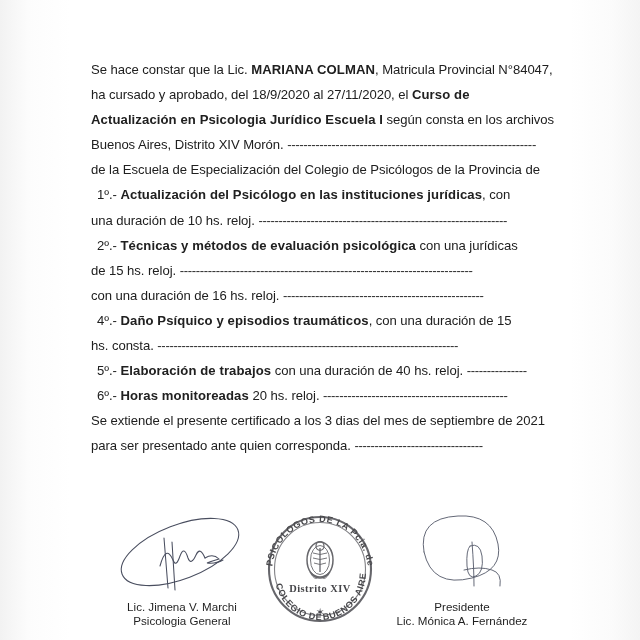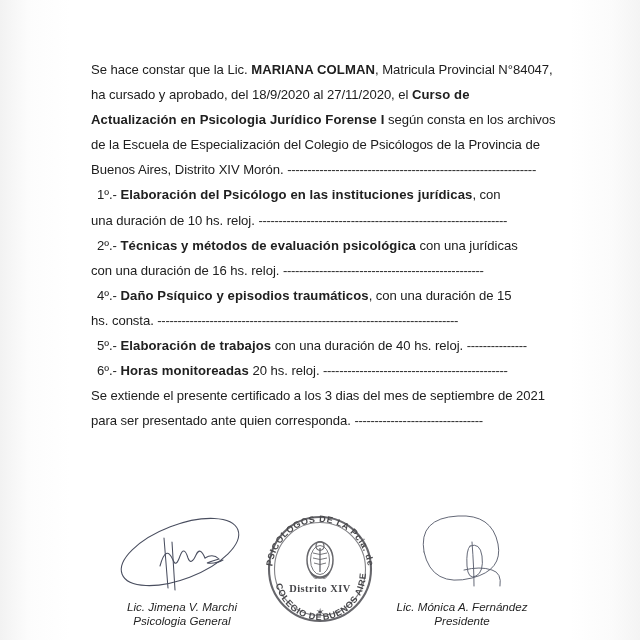--- a/index.html
+++ b/index.html
@@ -61,21 +61,20 @@
     left: 0;
     top: 500px;
     width: 640px;
     height: 140px;
   }
 
   .sig-block {
     position: absolute;
     width: 220px;
     text-align: center;
-    font-style: italic;
   }
   #signature-block-left  { left: 72px;  top: 8px; }
   #signature-block-right { left: 352px; top: 8px; }
 
   .sig-draw {
     height: 92px;
     position: relative;
   }
   .sig-draw svg {
     position: absolute;
@@ -116,26 +115,27 @@
   }
 </style>
 </head>
 <body>
 
 <div id="certificate-page">
 
   <div id="certificate-body">
       <div class="doc-line"><span>Se hace constar que la Lic. </span><span class="b">MARIANA COLMAN</span><span>, Matricula Provincial N°84047,</span></div>
       <div class="doc-line"><span>ha cursado y aprobado, del 18/9/2020 al 27/11/2020, el </span><span class="b">Curso de</span></div>
-      <div class="doc-line"><span class="b">Actualización en Psicologia Jurídico Forense I</span><span> según consta en los archivos</span></div>
+      <div class="doc-line"><span class="b">Actualización en Psicologia Jurídico Escuela I</span><span> según consta en los archivos</span></div>
+      <div class="doc-line"><span>Buenos Aires, Distrito XIV Morón. </span><span class="dashes">--------------------------------------------------------------</span></div>
       <div class="doc-line"><span>de la Escuela de Especialización del Colegio de Psicólogos de la Provincia de</span></div>
-      <div class="doc-line"><span>Buenos Aires, Distrito XIV Morón. </span><span class="dashes">--------------------------------------------------------------</span></div>
-      <div class="doc-line indent"><span>1º.- </span><span class="b">Elaboración del Psicólogo en las instituciones jurídicas</span><span>, con</span></div>
+      <div class="doc-line indent"><span>1º.- </span><span class="b">Actualización del Psicólogo en las instituciones jurídicas</span><span>, con</span></div>
       <div class="doc-line"><span>una duración de 10 hs. reloj. </span><span class="dashes">--------------------------------------------------------------</span></div>
       <div class="doc-line indent"><span>2º.- </span><span class="b">Técnicas y métodos de evaluación psicológica</span><span> con una jurídicas</span></div>
+      <div class="doc-line"><span>de 15 hs. reloj. </span><span class="dashes">-------------------------------------------------------------------------</span></div>
       <div class="doc-line"><span>con una duración de 16 hs. reloj. </span><span class="dashes">--------------------------------------------------</span></div>
       <div class="doc-line indent"><span>4º.- </span><span class="b">Daño Psíquico y episodios traumáticos</span><span>, con una duración de 15</span></div>
       <div class="doc-line"><span>hs. consta. </span><span class="dashes">---------------------------------------------------------------------------</span></div>
       <div class="doc-line indent"><span>5º.- </span><span class="b">Elaboración de trabajos</span><span> con una duración de 40 hs. reloj. </span><span class="dashes">---------------</span></div>
       <div class="doc-line indent"><span>6º.- </span><span class="b">Horas monitoreadas</span><span> 20 hs. reloj. </span><span class="dashes">----------------------------------------------</span></div>
       <div class="doc-line"><span>Se extiende el presente certificado a los 3 dias del mes de septiembre de 2021</span></div>
       <div class="doc-line"><span>para ser presentado ante quien corresponda. </span><span class="dashes">--------------------------------</span></div>
     </div>
 
   <div id="official-seal">
@@ -199,18 +199,18 @@
       <div class="sig-draw">
         <svg width="220" height="92" viewBox="0 0 220 92" aria-hidden="true">
           <g fill="none" stroke="#4a4f60" stroke-width="0.95" stroke-linecap="round" opacity="0.9">
             <path d="M 72,44 q -6,-34 34,-36 q 34,-2 40,28 q 5,26 -26,34 q -40,10 -48,-26"></path>
             <path d="M 118,38 q 10,-4 12,10 q 2,16 -6,20 q -8,4 -9,-10 q -1,-16 3,-20"></path>
             <path d="M 120,34 q 2,26 2,44"></path>
             <path d="M 112,62 q 16,-4 28,0 q 10,3 8,16"></path>
           </g>
         </svg>
       </div>
+      <div class="sig-caption">Presidente</div>
       <div class="sig-caption">Lic. Mónica A. Fernández</div>
-      <div class="sig-caption">Presidente</div>
     </div>
 
   </div>
 </div>
 
 </body></html>

